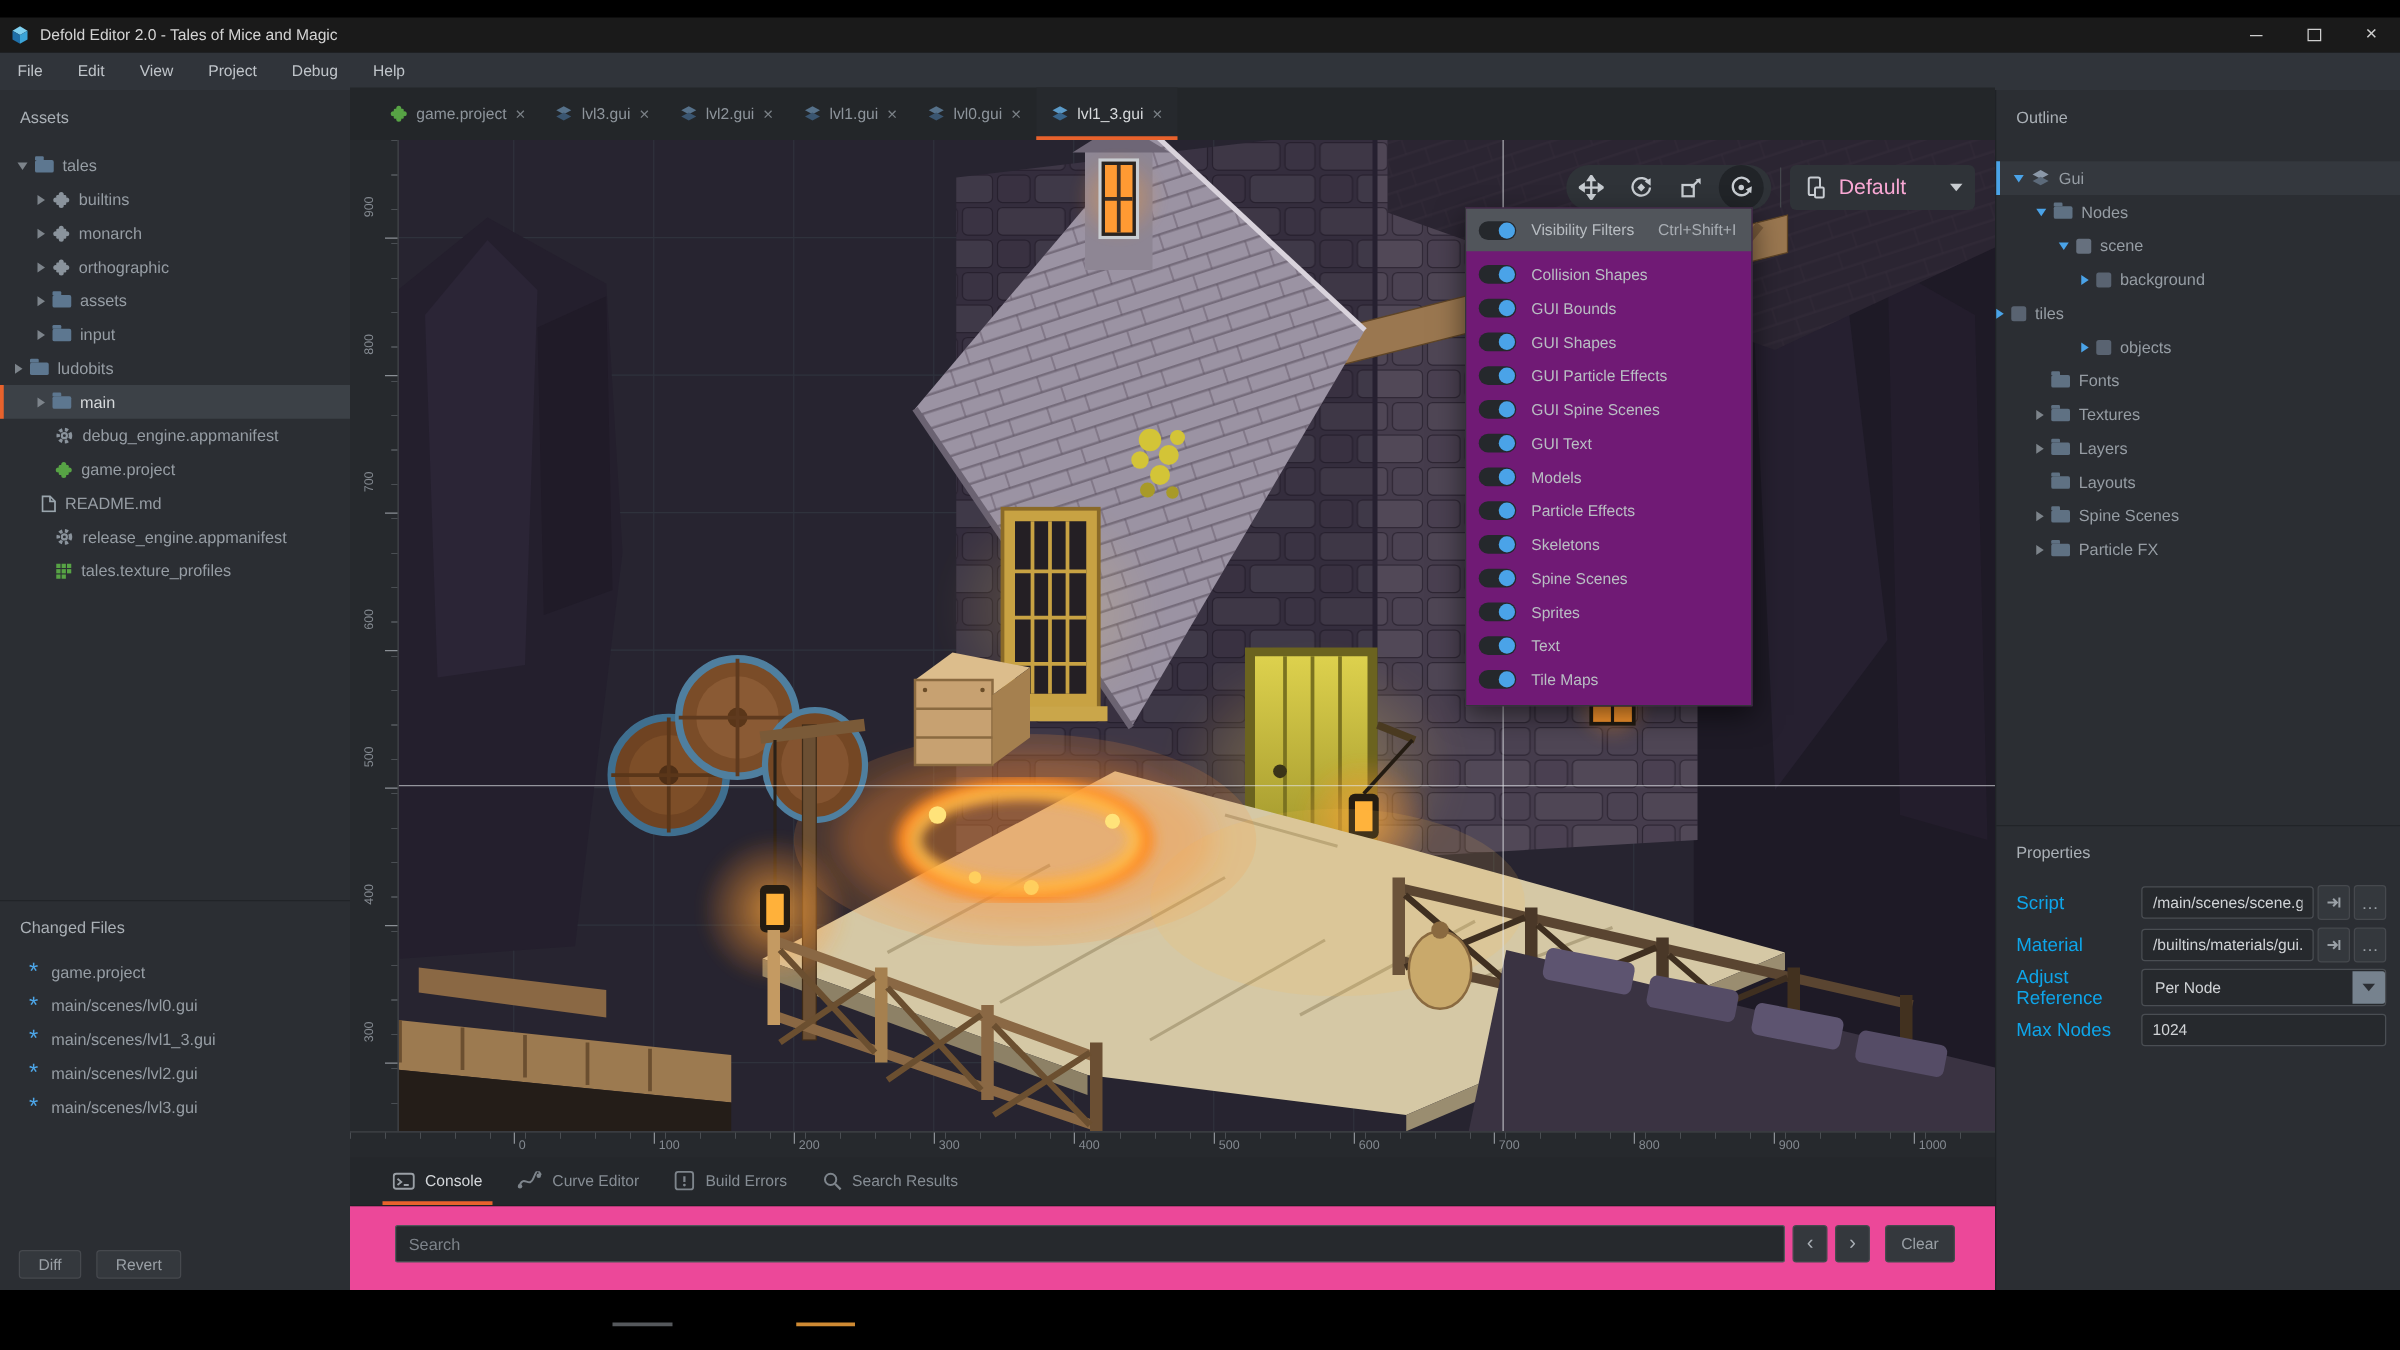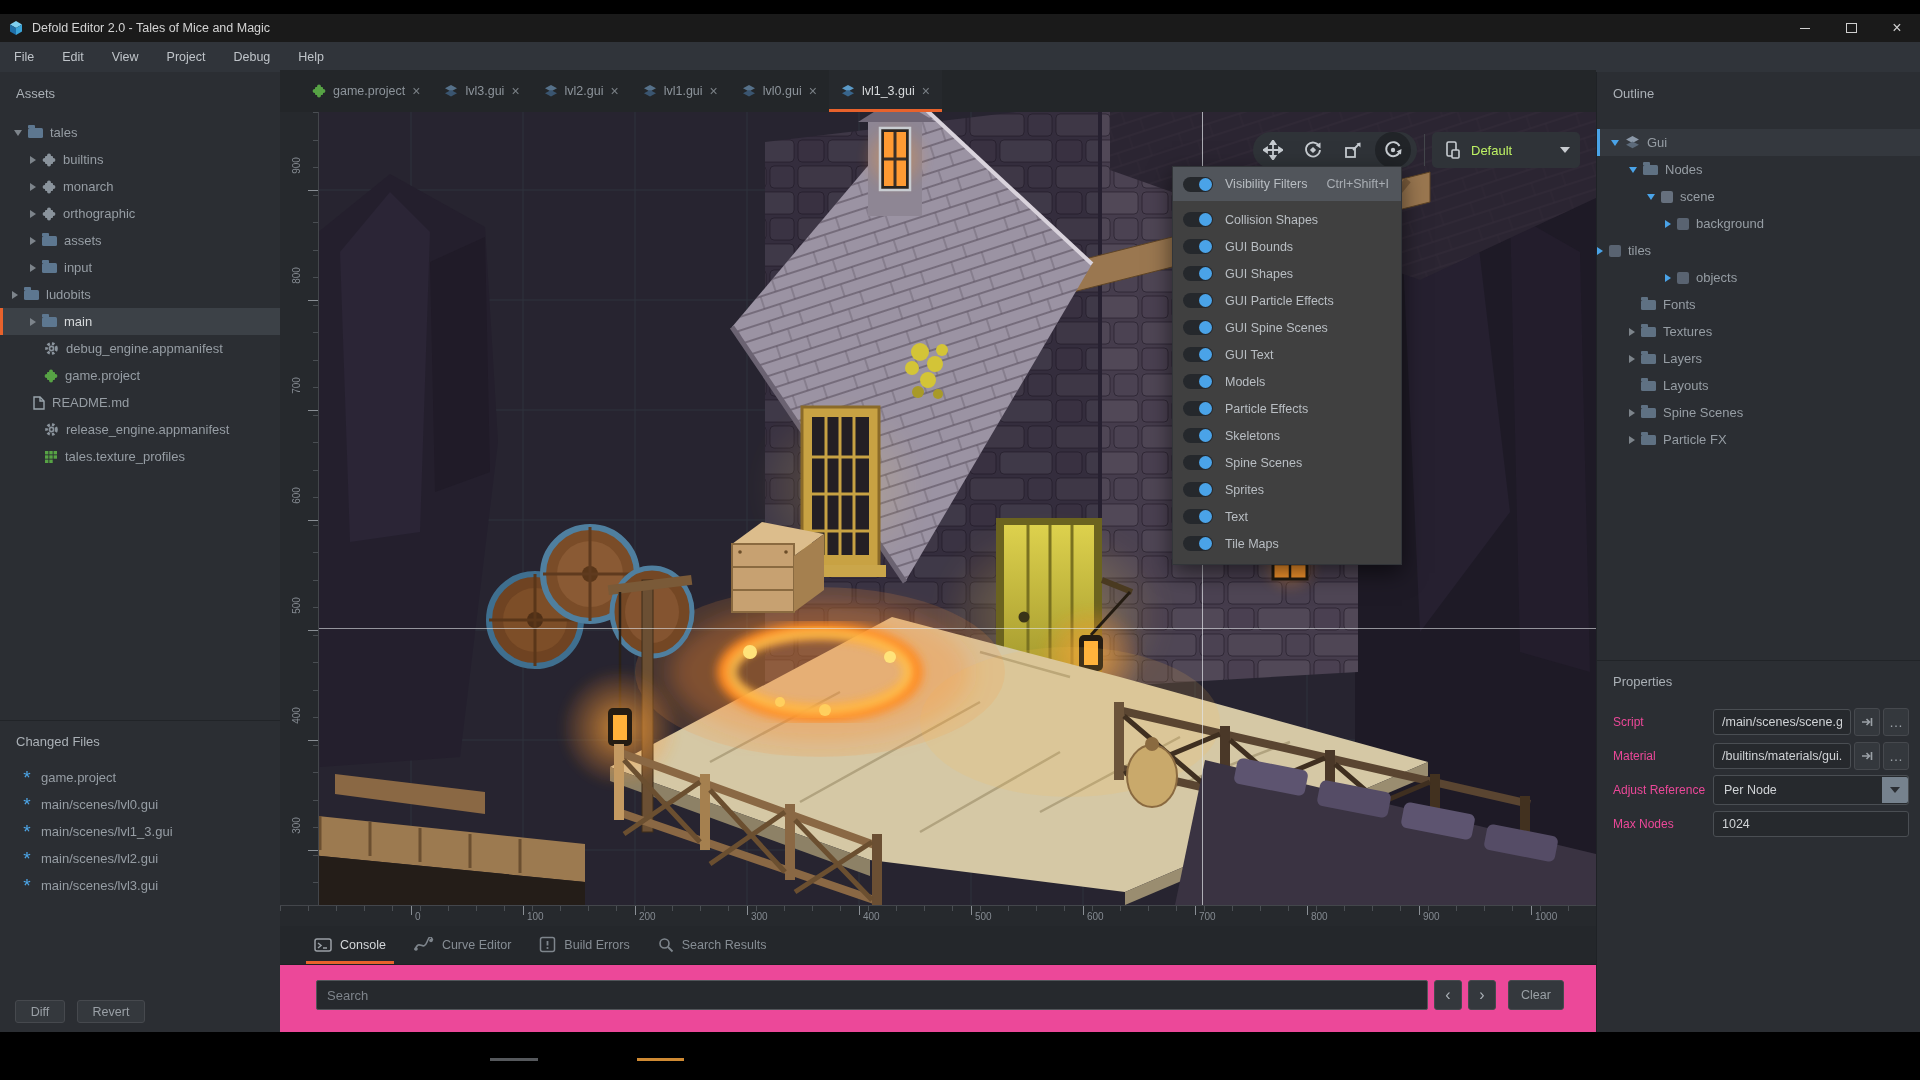--- a/index.html
+++ b/index.html
@@ -69,35 +69,35 @@
   .htick{position:absolute;top:0;width:1px;height:9px;background:#8a8f95;}
   #guide-v{position:absolute;top:0;bottom:0;width:1px;background:rgba(225,228,232,.7);z-index:2;}
   #guide-h{position:absolute;left:0;right:0;height:1px;background:rgba(225,228,232,.6);z-index:2;}
 
   
   .tb-pill{position:absolute;top:20px;height:36px;background:#2f3338;border-radius:18px;display:flex;align-items:center;z-index:6;}
   .tb-btn{width:40px;height:36px;display:flex;align-items:center;justify-content:center;}
   .tb-btn.active{background:#212428;border-radius:50%;width:36px;height:36px;margin:0 2px;}
   .tb-sep{position:absolute;top:22px;height:32px;width:1px;background:#43464b;z-index:6;}
   #profile-pill{border-radius:5px;padding:0 10px;gap:9px;}
-  #profile-pill .plabel{color:#bef264;font-size:13px;}
+  #profile-pill .plabel{color:#f9a8d4;font-size:17px;}
   .dd-arrow{width:0;height:0;border-left:5px solid transparent;border-right:5px solid transparent;border-top:6px solid #c8ccd0;}
 
   
-  #vis-menu{position:absolute;left:892px;top:54px;width:228px;background:#404040;border:1px solid #323539;
+  #vis-menu{position:absolute;left:892px;top:54px;width:228px;background:#701a75;border:1px solid #323539;
             box-shadow:0 8px 22px rgba(0,0,0,.55);z-index:10;padding-bottom:7px;}
   .vm-row{display:flex;align-items:center;height:27px;padding:0 12px 0 10px;color:#b9bec3;font-size:12.5px;gap:12px;}
   .vm-row.first{height:34px;background:#51555b;margin-bottom:5px;}
   .vm-row .sc{margin-left:auto;color:#a9aeb4;}
   .switch{width:30px;height:15px;background:#25282c;border-radius:8px;position:relative;flex:0 0 auto;}
   .switch::after{content:"";position:absolute;right:1px;top:1px;width:13px;height:13px;border-radius:50%;background:#4aa3e8;}
 
   
   .prop-row{position:absolute;left:16px;right:12px;height:28px;display:flex;align-items:center;}
-  .prop-label{width:100px;color:#ec4899;font-size:12px;flex:0 0 auto;}
+  .prop-label{width:100px;color:#0ea5e9;font-size:15px;flex:0 0 auto;}
   .pinput{background:#26292d;border:1px solid #4a4e53;border-radius:3px;color:#d0d3d6;font-size:12.5px;
           height:26px;box-sizing:border-box;padding:0 8px;font-family:"Liberation Sans","DejaVu Sans",sans-serif;}
   .resbtn{width:24px;height:26px;background:#34383d;border:1px solid #46494e;margin-left:3px;border-radius:3px;
           display:flex;align-items:center;justify-content:center;color:#9aa0a6;}
   .dots::before{content:"…";font-size:14px;line-height:8px;}
   .psel{background:#26292d;border:1px solid #4a4e53;border-radius:3px;height:28px;display:flex;align-items:center;flex:1;}
   .psel .val{padding:0 10px;color:#d0d3d6;font-size:12.5px;flex:1;}
   .psel .selbtn{width:26px;height:26px;background:#76828e;border-radius:0 2px 2px 0;display:flex;align-items:center;justify-content:center;}
   .psel .selbtn .dd{border-top-color:#2b2e33;}
 

